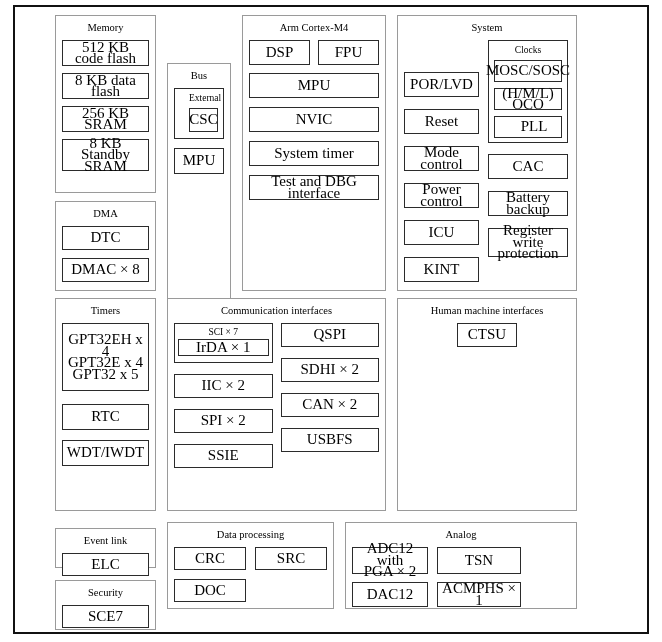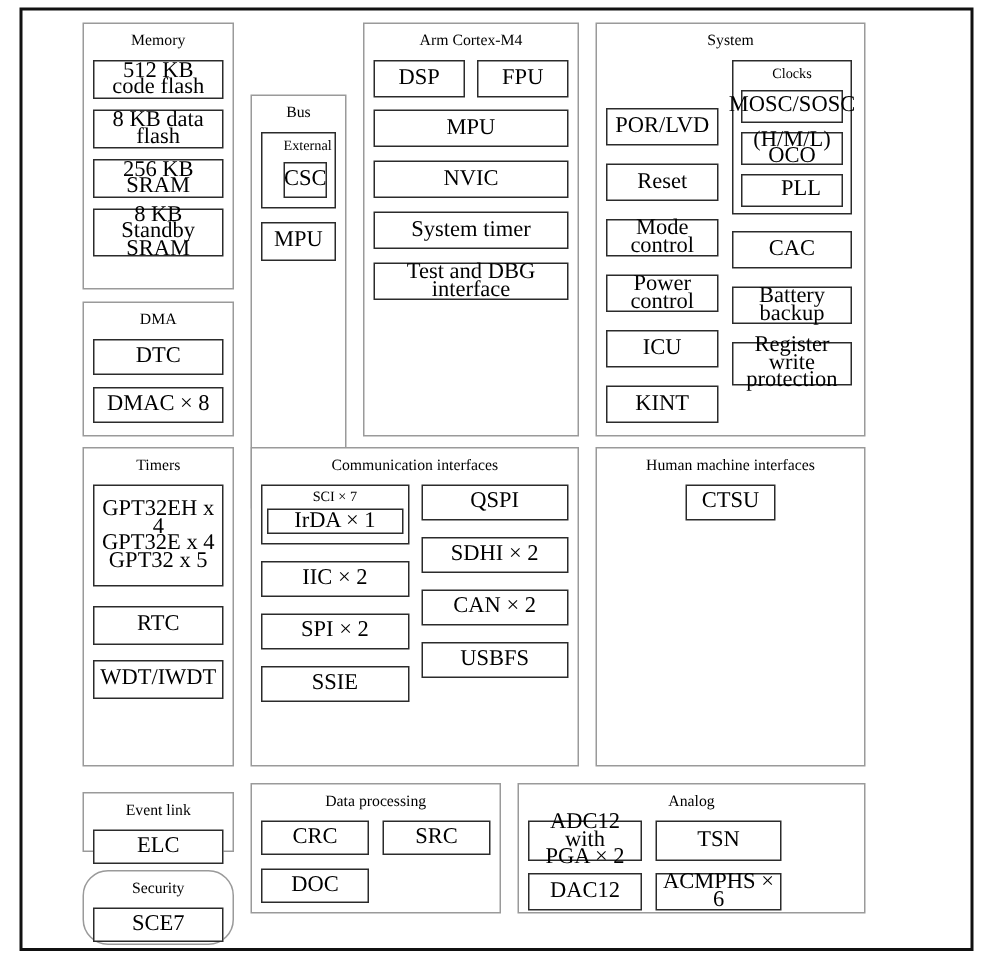--- a/index.html
+++ b/index.html
@@ -201,21 +201,21 @@
   #col-evt {
     position: absolute; left: 0; top: 0;
     width: 101px; height: 108px;
   }
   #grp-event {
     position: absolute; left: 0; top: 6px;
     width: 101px; height: 40px;
   }
   #grp-security {
     position: absolute; left: 0; top: 58px;
-    width: 101px; height: 50px; border-radius: 17px;
+    width: 101px; height: 50px;
   }
   #grp-event .blk, #grp-security .blk { width: 100%; height: 23px; }
 
   #grp-dataproc {
     position: absolute; left: 112px; top: 0;
     width: 167px; height: 87px;
   }
   #dp-row { display: flex; gap: 9px; }
   #dp-row > div { flex: 1; }
   #grp-dataproc .blk { width: 100%; height: 23px; margin-bottom: 9px; }
@@ -374,21 +374,21 @@
     <div class="group" id="grp-analog">
       <div class="group-title">Analog</div>
       <div id="an-cols">
         <div id="an-left">
           <div class="blk two-line">ADC12 with
 PGA × 2</div>
           <div class="blk">DAC12</div>
         </div>
         <div id="an-right">
           <div class="blk two-line">TSN</div>
-          <div class="blk">ACMPHS × 6</div>
+          <div class="blk">ACMPHS × 1</div>
         </div>
       </div>
     </div>
 
   </div>
 
 </div>
 </div>
 
 </body></html>

